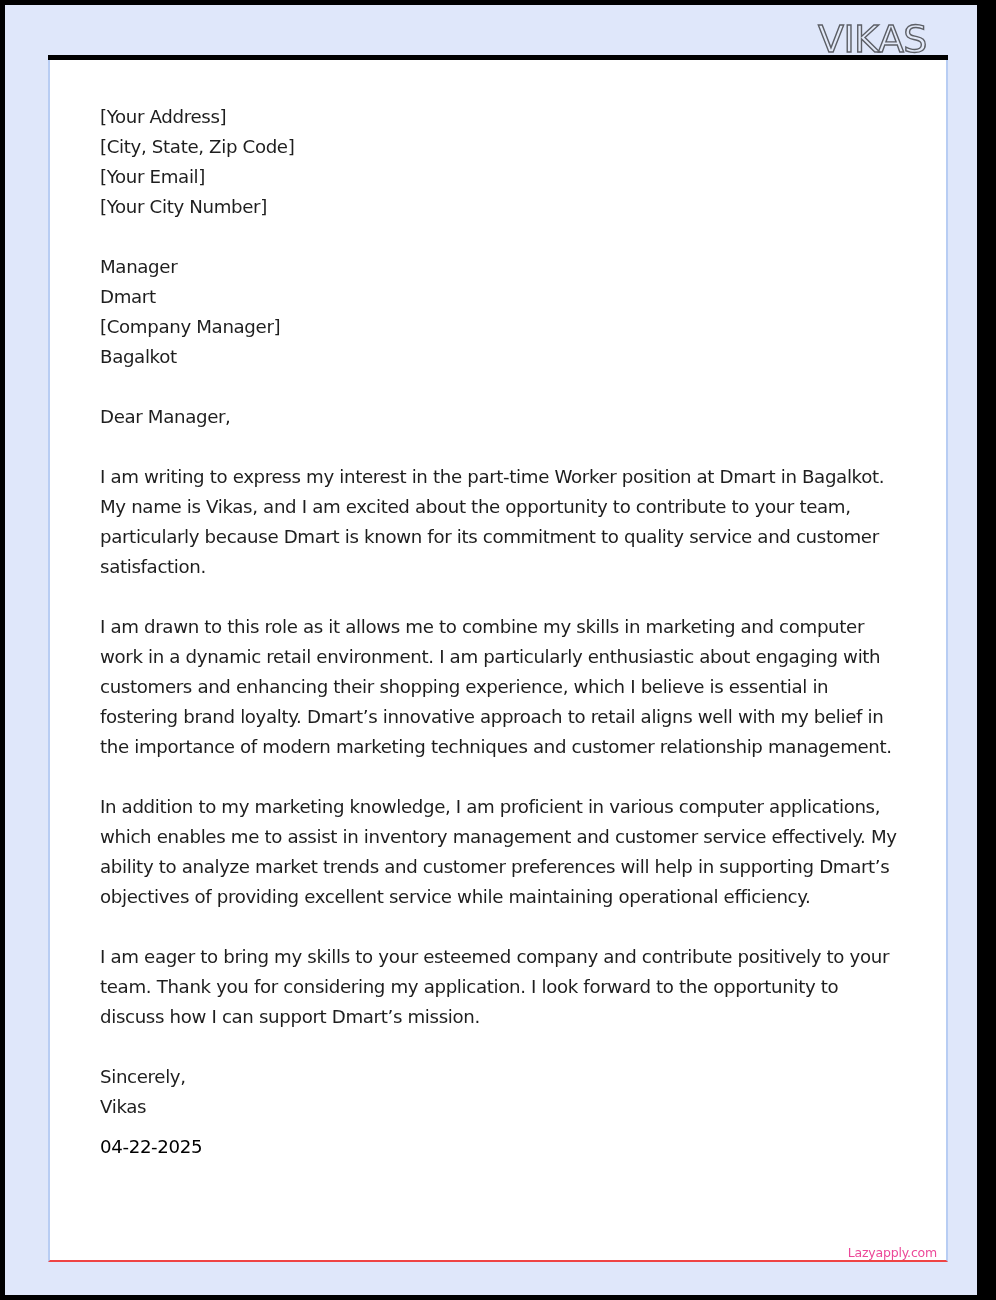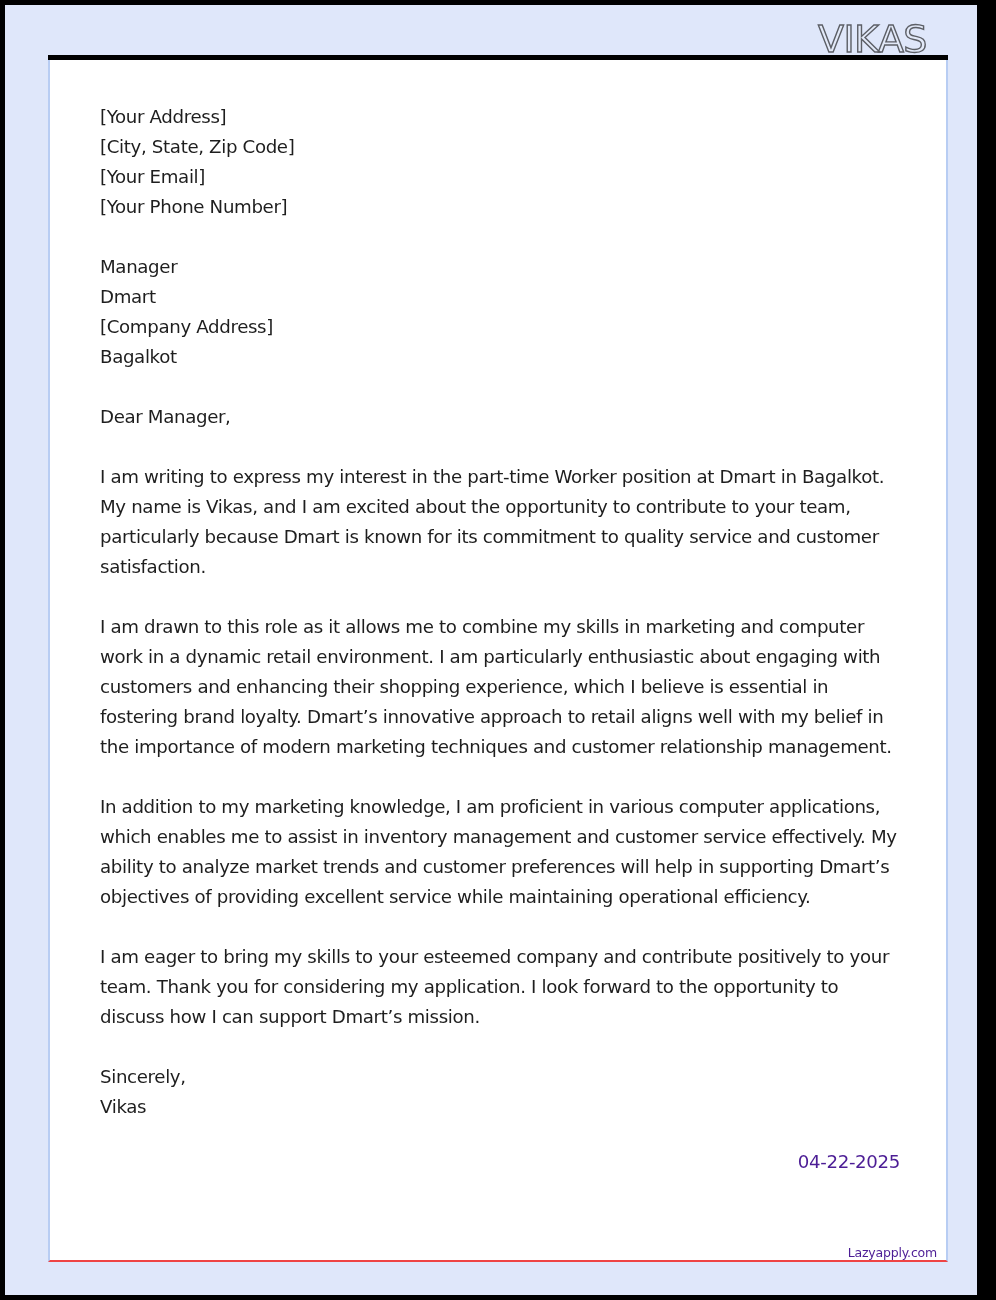--- a/index.html
+++ b/index.html
@@ -47,53 +47,52 @@
     width: 800px;
     font-size: 18.2px;
     line-height: 30px;
     color: #1e1e1e;
     letter-spacing: -0.35px;
   }
   .line { display: block; white-space: nowrap; }
   .block { margin: 0 0 30px 0; }
   .para { margin: 12px 0 30px 0; white-space: normal; }
   .date {
-    color: #4c1d95;
-    margin-top: 25px;
-    text-align: right;
+    color: #000000;
+    margin-top: 10px;
   }
   .footer {
     position: absolute;
     right: 9px; bottom: 0px;
     font-size: 12.5px;
-    color: #4c1d95;
+    color: #ec4899;
     letter-spacing: -0.2px;
   }
 </style>
 </head>
 <body>
 
 <div class="frame">
   <div class="title">VIKAS</div>
 
   <div class="paper">
     <div class="paper-topbar"></div>
 
     <div class="content">
       <div class="block">
         <span class="line">[Your Address]</span>
         <span class="line">[City, State, Zip Code]</span>
         <span class="line">[Your Email]</span>
-        <span class="line">[Your Phone Number]</span>
+        <span class="line">[Your City Number]</span>
       </div>
 
       <div class="block">
         <span class="line">Manager</span>
         <span class="line">Dmart</span>
-        <span class="line">[Company Address]</span>
+        <span class="line">[Company Manager]</span>
         <span class="line">Bagalkot</span>
       </div>
 
       <div class="block">Dear Manager,</div>
 
       <p class="para">I am writing to express my interest in the part-time Worker position at Dmart in Bagalkot. My name is Vikas, and I am excited about the opportunity to contribute to your team, particularly because Dmart is known for its commitment to quality service and customer satisfaction.</p>
       <p class="para">I am drawn to this role as it allows me to combine my skills in marketing and computer work in a dynamic retail environment. I am particularly enthusiastic about engaging with customers and enhancing their shopping experience, which I believe is essential in fostering brand loyalty. Dmart’s innovative approach to retail aligns well with my belief in the importance of modern marketing techniques and customer relationship management.</p>
       <p class="para">In addition to my marketing knowledge, I am proficient in various computer applications, which enables me to assist in inventory management and customer service effectively. My ability to analyze market trends and customer preferences will help in supporting Dmart’s objectives of providing excellent service while maintaining operational efficiency.</p>
       <p class="para">I am eager to bring my skills to your esteemed company and contribute positively to your team. Thank you for considering my application. I look forward to the opportunity to discuss how I can support Dmart’s mission.</p>
 

